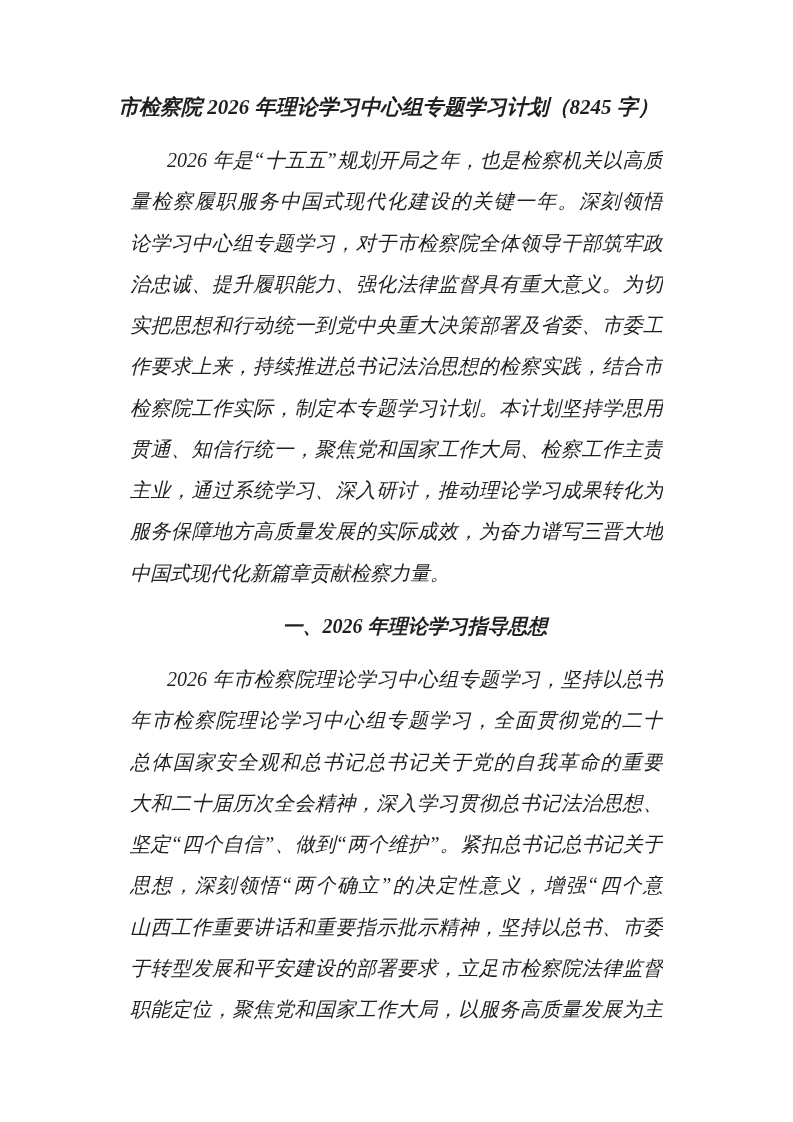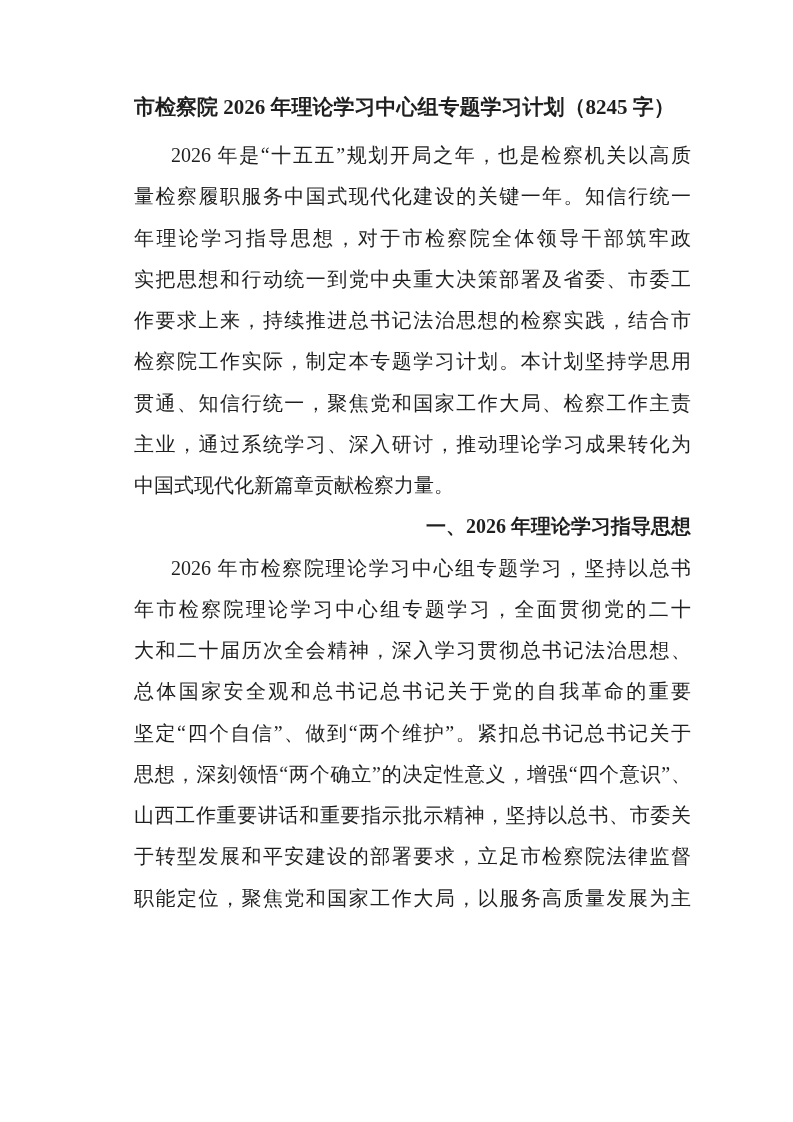--- a/index.html
+++ b/index.html
@@ -11,34 +11,35 @@
     position: relative;
     width: 793px;
     height: 1122px;
     background: #ffffff;
     overflow: hidden;
     font-family: "Liberation Serif", serif;
     color: #1f1f1f;
   }
   .content {
     position: absolute;
-    left: 134px;
+    left: 118px;
     top: 86px;
     width: 557px;
+    font-style: italic;
   }
   .doc-title {
     font-size: 21px;
     font-weight: bold;
     line-height: 42px;
     margin: 0 0 7px 0;
     text-align: left;
     white-space: nowrap;
   }
   .paragraph {
-    margin: 0;
+    margin: 12px;
     padding: 0;
   }
   .line {
     font-size: 20px;
     line-height: 41.25px;
     height: 41.25px;
     text-align: justify;
     text-align-last: justify;
     overflow: hidden;
   }
@@ -49,51 +50,53 @@
     text-align: left;
     text-align-last: left;
   }
   .heading {
     font-size: 20px;
     font-weight: bold;
     line-height: 41.25px;
     height: 41.25px;
     margin: 0;
     padding-left: 37px;
-    text-align: right;
+    text-align: center;
     white-space: nowrap;
   }
 </style>
 </head>
 <body>
 
 <div class="page">
   <div class="content">
 
     <h1 class="doc-title">市检察院 2026 年理论学习中心组专题学习计划（8245 字）</h1>
 
     <div class="paragraph">
       <div class="line indent">2026 年是“十五五”规划开局之年，也是检察机关以高质</div>
-      <div class="line">量检察履职服务中国式现代化建设的关键一年。知信行统一</div>
-      <div class="line">年理论学习指导思想，对于市检察院全体领导干部筑牢政</div>
+      <div class="line">量检察履职服务中国式现代化建设的关键一年。深刻领悟</div>
+      <div class="line">论学习中心组专题学习，对于市检察院全体领导干部筑牢政</div>
+      <div class="line">治忠诚、提升履职能力、强化法律监督具有重大意义。为切</div>
       <div class="line">实把思想和行动统一到党中央重大决策部署及省委、市委工</div>
       <div class="line">作要求上来，持续推进总书记法治思想的检察实践，结合市</div>
       <div class="line">检察院工作实际，制定本专题学习计划。本计划坚持学思用</div>
       <div class="line">贯通、知信行统一，聚焦党和国家工作大局、检察工作主责</div>
       <div class="line">主业，通过系统学习、深入研讨，推动理论学习成果转化为</div>
+      <div class="line">服务保障地方高质量发展的实际成效，为奋力谱写三晋大地</div>
       <div class="line lastline">中国式现代化新篇章贡献检察力量。</div>
     </div>
 
     <h2 class="heading">一、2026 年理论学习指导思想</h2>
 
     <div class="paragraph">
       <div class="line indent">2026 年市检察院理论学习中心组专题学习，坚持以总书</div>
       <div class="line">年市检察院理论学习中心组专题学习，全面贯彻党的二十</div>
+      <div class="line">总体国家安全观和总书记总书记关于党的自我革命的重要</div>
       <div class="line">大和二十届历次全会精神，深入学习贯彻总书记法治思想、</div>
-      <div class="line">总体国家安全观和总书记总书记关于党的自我革命的重要</div>
       <div class="line">坚定“四个自信”、做到“两个维护”。紧扣总书记总书记关于</div>
       <div class="line">思想，深刻领悟“两个确立”的决定性意义，增强“四个意识”、</div>
       <div class="line">山西工作重要讲话和重要指示批示精神，坚持以总书、市委关</div>
       <div class="line">于转型发展和平安建设的部署要求，立足市检察院法律监督</div>
       <div class="line">职能定位，聚焦党和国家工作大局，以服务高质量发展为主</div>
     </div>
 
   </div>
 </div>
 

